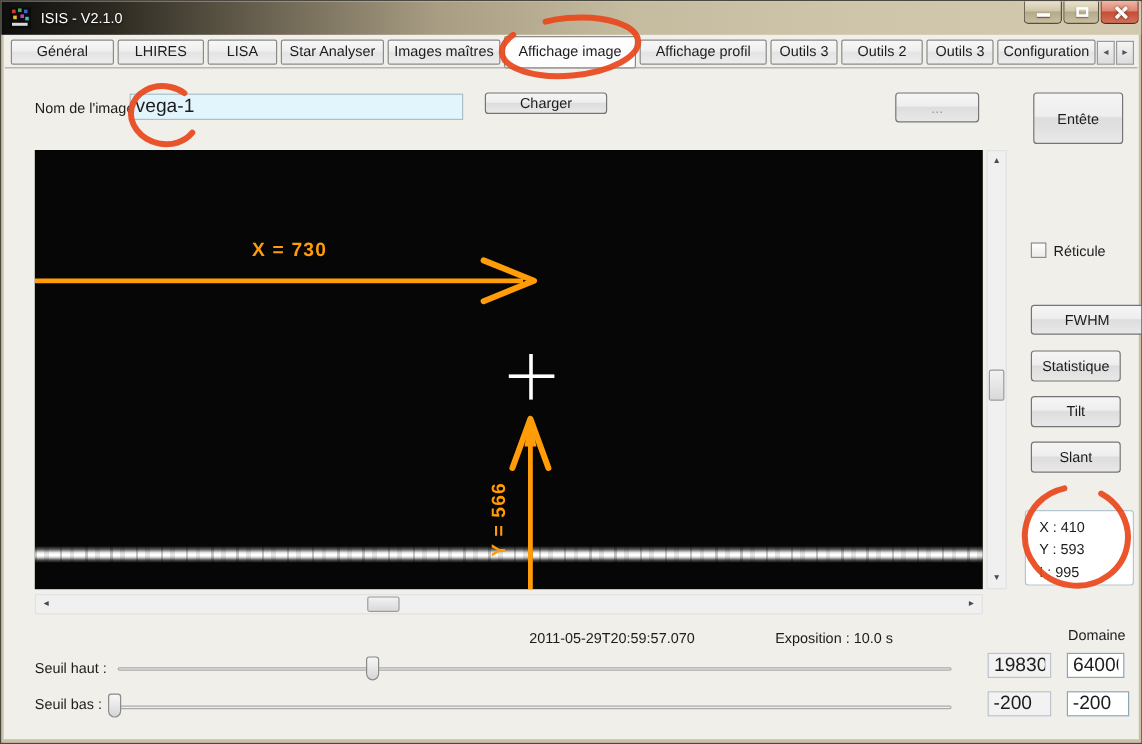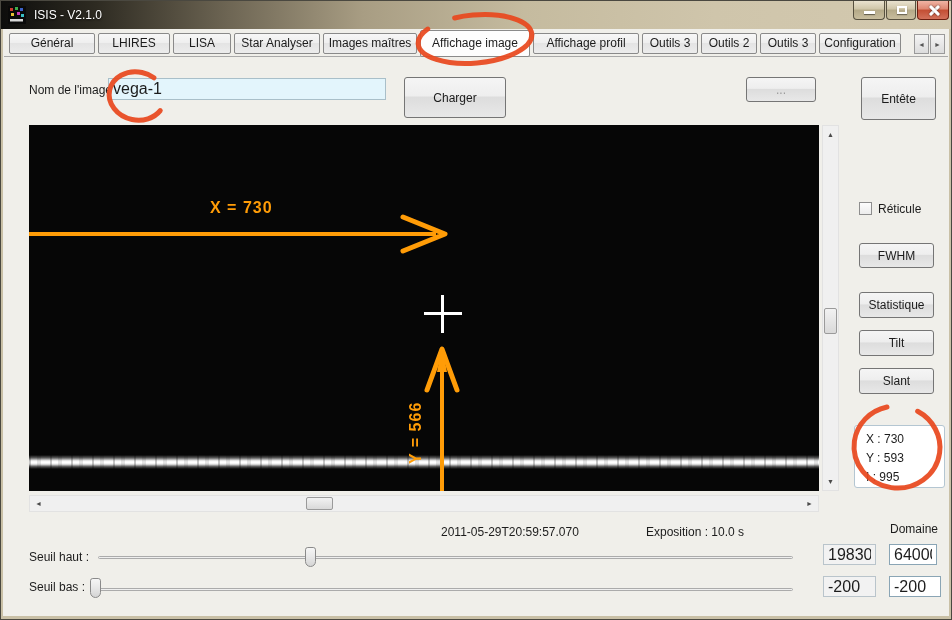--- a/index.html
+++ b/index.html
@@ -146,32 +146,32 @@
   <div class="tab-underline"></div>
   <div class="tabbar">
     <div class="tab" style="width:86px">Général</div>
     <div class="tab" style="width:72px">LHIRES</div>
     <div class="tab" style="width:58px">LISA</div>
     <div class="tab" style="width:86px">Star Analyser</div>
     <div class="tab" style="width:94px">Images maîtres</div>
     <div class="tab selected" style="width:110px">Affichage image</div>
     <div class="tab" style="width:106px">Affichage profil</div>
     <div class="tab" style="width:56px">Outils 3</div>
-    <div class="tab" style="width:56px">Outils 2</div>
+    <div class="tab" style="width:68px">Outils 2</div>
     <div class="tab" style="width:56px">Outils 3</div>
     <div class="tab" style="width:82px">Configuration</div>
   </div>
   <div class="tab-scroller">
     <div class="tab-scroll-btn"><span>◄</span></div>
     <div class="tab-scroll-btn"><span>►</span></div>
   </div>
 
   <div class="label" style="left:28px; top:82px">Nom de l'image :</div>
   <input class="tb" style="left: 107px; top: 77px; width: 278px; height: 22px; background: rgb(227, 245, 252);" value="vega-1">
-  <button class="btn" style="left:403px; top:76px; width:102px; height:41px">Charger</button>
+  <button class="btn" style="left:403px; top:76px; width:102px; height:18px">Charger</button>
   <button class="btn dim" style="left:745px; top:76px; width:70px; height:25px">...</button>
   <button class="btn" style="left:860px; top:76px; width:75px; height:43px">Entête</button>
 
   <div class="image-area">
     <div class="spectrum-band"></div>
     <div class="spectrum-gap"></div>
     <svg class="viewer-svg" width="790" height="366" viewBox="0 0 790 366">
 
       <line x1="0" y1="109" x2="407" y2="109" stroke-width="4" stroke="#ff9c07"></line>
       <polyline points="374,92 416,109 374,126" fill="none" stroke-width="5" stroke-linecap="round" stroke-linejoin="round" stroke="#ff9c07"></polyline>
@@ -197,27 +197,27 @@
 
   <div class="hscroll">
     <div class="scroll-arrow" style="left:1px; top:0">◄</div>
     <div class="scroll-thumb"></div>
     <div class="scroll-arrow" style="right:1px; top:0">►</div>
   </div>
 
   <div class="checkbox" style="left:858px; top:201px"></div>
   <div class="label" style="left:877px; top:201px">Réticule</div>
 
-  <button class="btn" style="left:858px; top:242px; width:75px; height:25px">FWHM</button>
+  <button class="btn" style="left:858px; top:253px; width:94px; height:25px">FWHM</button>
   <button class="btn" style="left:858px; top:291px; width:75px; height:26px">Statistique</button>
   <button class="btn" style="left:858px; top:329px; width:75px; height:26px">Tilt</button>
   <button class="btn" style="left:858px; top:367px; width:75px; height:26px">Slant</button>
 
   <div class="coord-box">
-    <div>X : 730</div>
+    <div>X : 410</div>
     <div>Y : 593</div>
     <div>I : 995</div>
   </div>
 
   <div class="label" style="left:440px; top:524px">2011-05-29T20:59:57.070</div>
   <div class="label" style="left:645px; top:524px">Exposition : 10.0 s</div>
   <div class="label" style="left:889px; top:521px">Domaine</div>
 
   <div class="label" style="left:28px; top:549px">Seuil haut :</div>
   <div class="slider-track" style="left:97px; top:555px; width:695px"></div>

